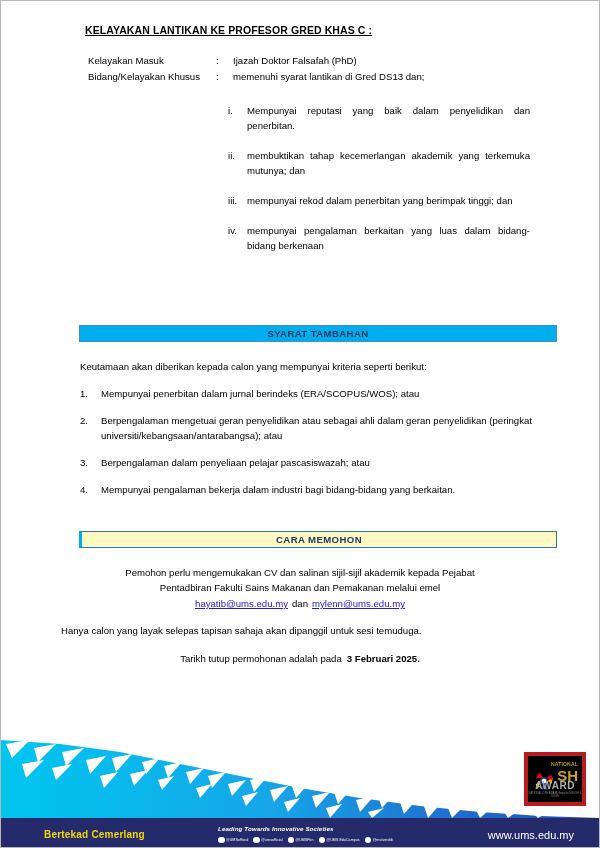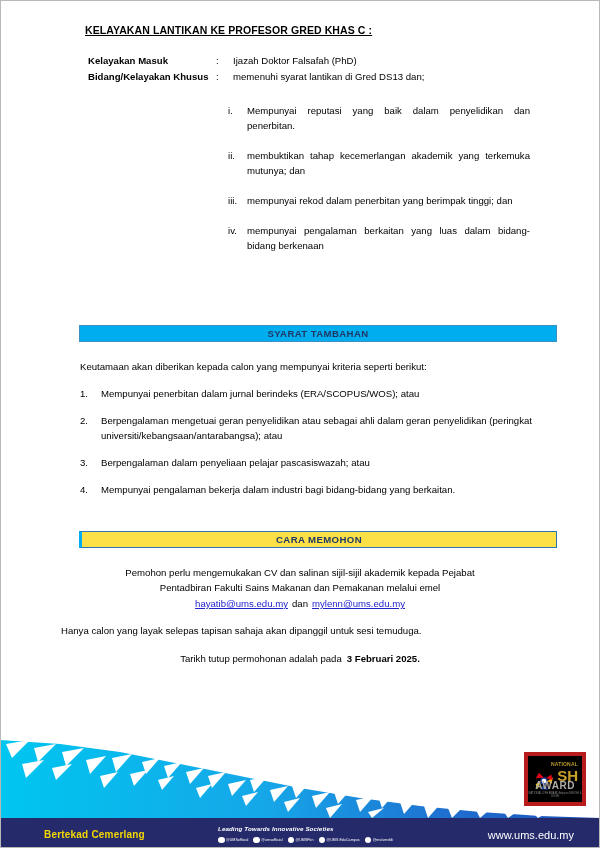--- a/index.html
+++ b/index.html
@@ -53,21 +53,20 @@
   }
   .qual-row {
     display: flex;
     align-items: flex-start;
     margin-bottom: 2px;
   }
   .qual-label {
     width: 128px;
     font-size: 9.6px;
     line-height: 14px;
-    font-weight: bold;
   }
   .qual-colon {
     width: 17px;
     font-size: 9.6px;
     line-height: 14px;
   }
   .qual-value {
     flex: 1;
     font-size: 9.6px;
     line-height: 14px;
@@ -124,21 +123,21 @@
     letter-spacing: 0.4px;
     box-sizing: border-box;
   }
   .banner-1 {
     top: 325px;
     background: #00aeef;
     border: 1px solid #3f8fc4;
   }
   .banner-2 {
     top: 531px;
-    background: #fde047;
+    background: #fef9c3;
     border: 1px solid #2e75b6;
     border-left: 3px solid #00aeef;
   }
 
   .intro-line {
     position: absolute;
     left: 80px;
     top: 360px;
     font-size: 9.6px;
     line-height: 14px;

